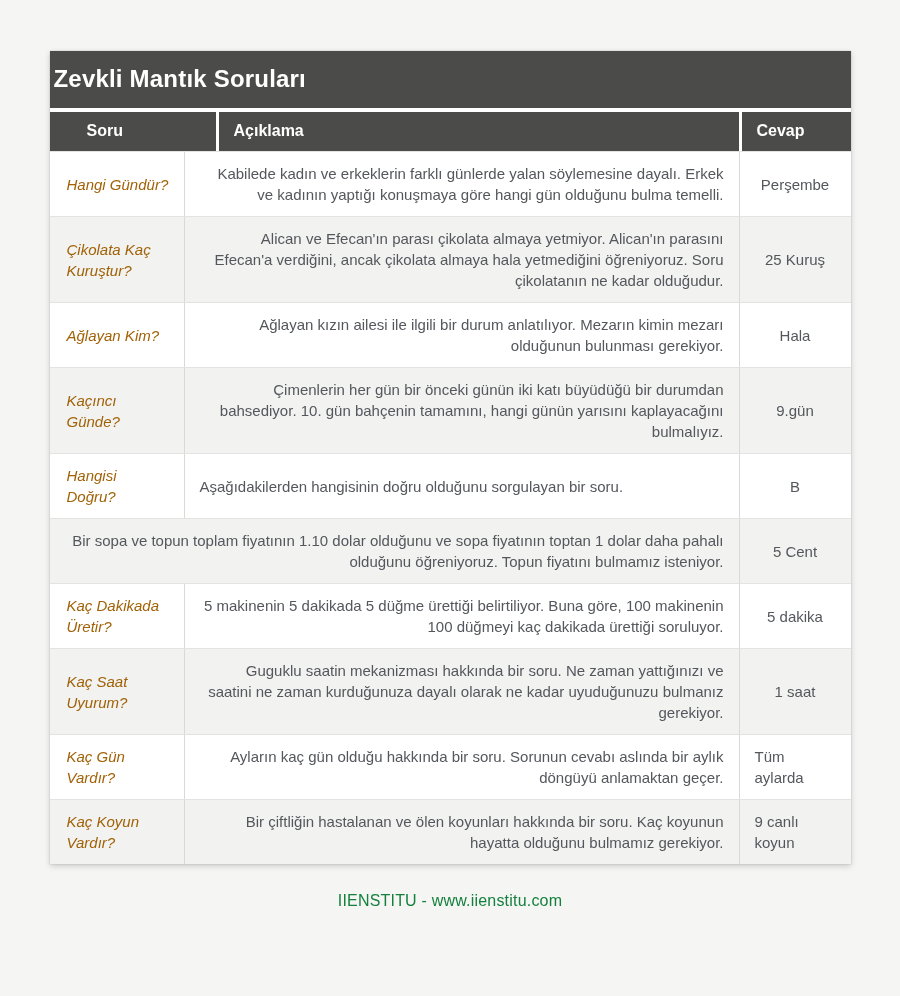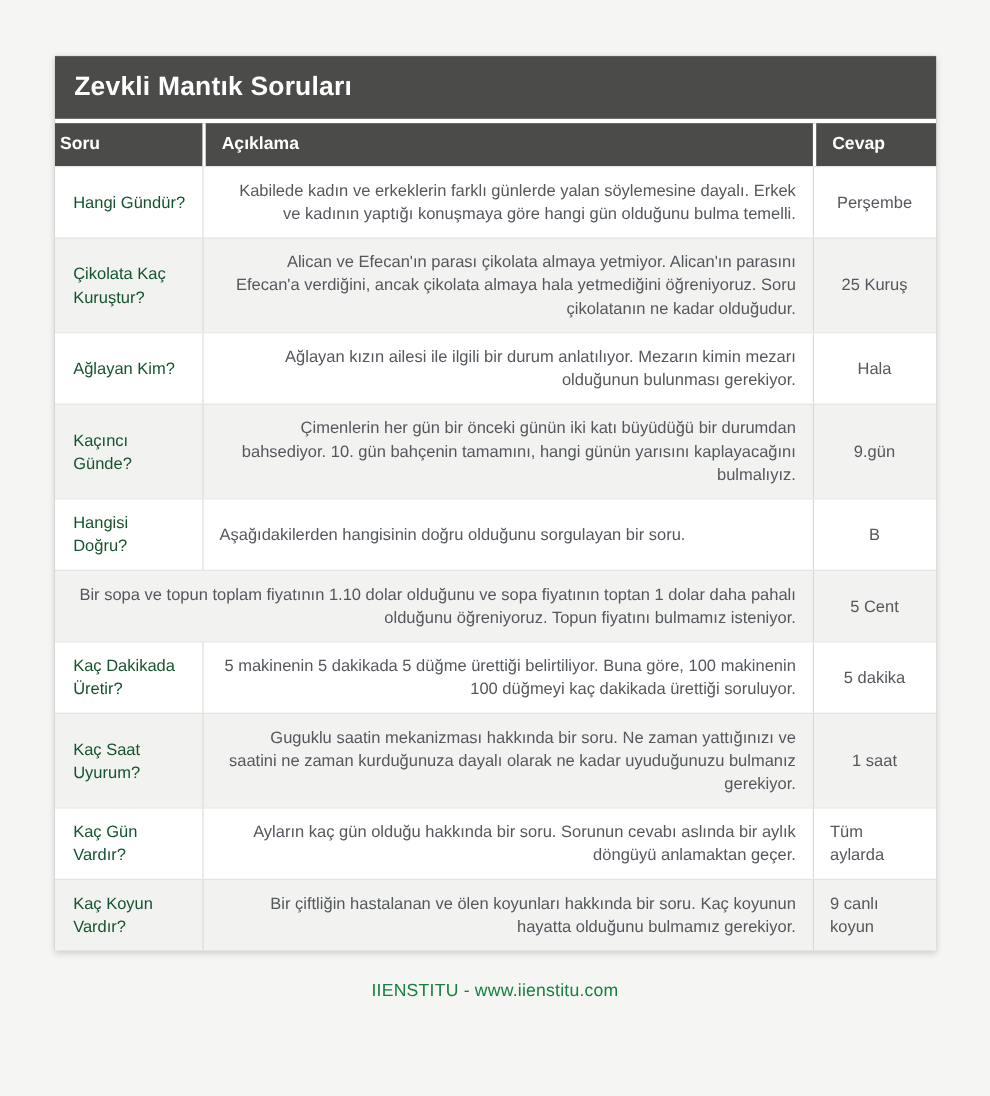--- a/index.html
+++ b/index.html
@@ -16,58 +16,58 @@
     width: 801px;
     margin: 51px auto 0 auto;
     background: #ffffff;
     box-shadow: 0 2px 6px rgba(0,0,0,0.18), 0 0 1px rgba(0,0,0,0.25);
   }
   .title-bar {
     background: #4b4b49;
     color: #ffffff;
     font-size: 24px;
     font-weight: bold;
-    padding: 14px 17px 15px 18px;
+    padding: 14px 17px 15px 4px;
     border-bottom: 4px solid #ffffff;
     letter-spacing: 0.2px;
   }
   .head-row {
     display: flex;
     background: #4b4b49;
   }
   .head-cell {
     color: #ffffff;
     font-size: 16px;
     font-weight: bold;
     padding: 10px 15px 11px 15px;
     display: flex;
     align-items: center;
   }
-  .head-cell.col-q { padding-left: 5px; }
+  .head-cell.col-q { padding-left: 5px; margin-left: 32px; }
   .head-cell + .head-cell { border-left: 3px solid #ffffff; }
   .col-q { width: 134px; flex: 0 0 auto; }
   .col-d { flex: 1 1 auto; min-width: 0; }
   .col-a { width: 112px; flex: 0 0 auto; }
   .row {
     display: flex;
     background: #ffffff;
     border-top: 1px solid #e3e3e2;
     min-height: 63px;
   }
   .row.alt { background: #f2f2f1; }
   .cell {
     padding: 11px 15px;
     font-size: 15px;
     line-height: 21px;
     color: #54575c;
     display: flex;
     align-items: center;
   }
   .cell + .cell { border-left: 1px solid #d9d9d8; }
-  .cell-q { width: 134px; flex: 0 0 auto; padding-left: 17px; color: #14532d; }
+  .cell-q { width: 134px; flex: 0 0 auto; padding-left: 17px; color: #a16207; font-style: italic; }
   .cell-d { flex: 1 1 auto; min-width: 0; text-align: right; }
   .cell-a { width: 112px; flex: 0 0 auto; justify-content: center; }
   .footer {
     text-align: center;
     margin-top: 28px;
     font-size: 16px;
     color: #15803d;
     letter-spacing: 0.2px;
   }
 </style>

